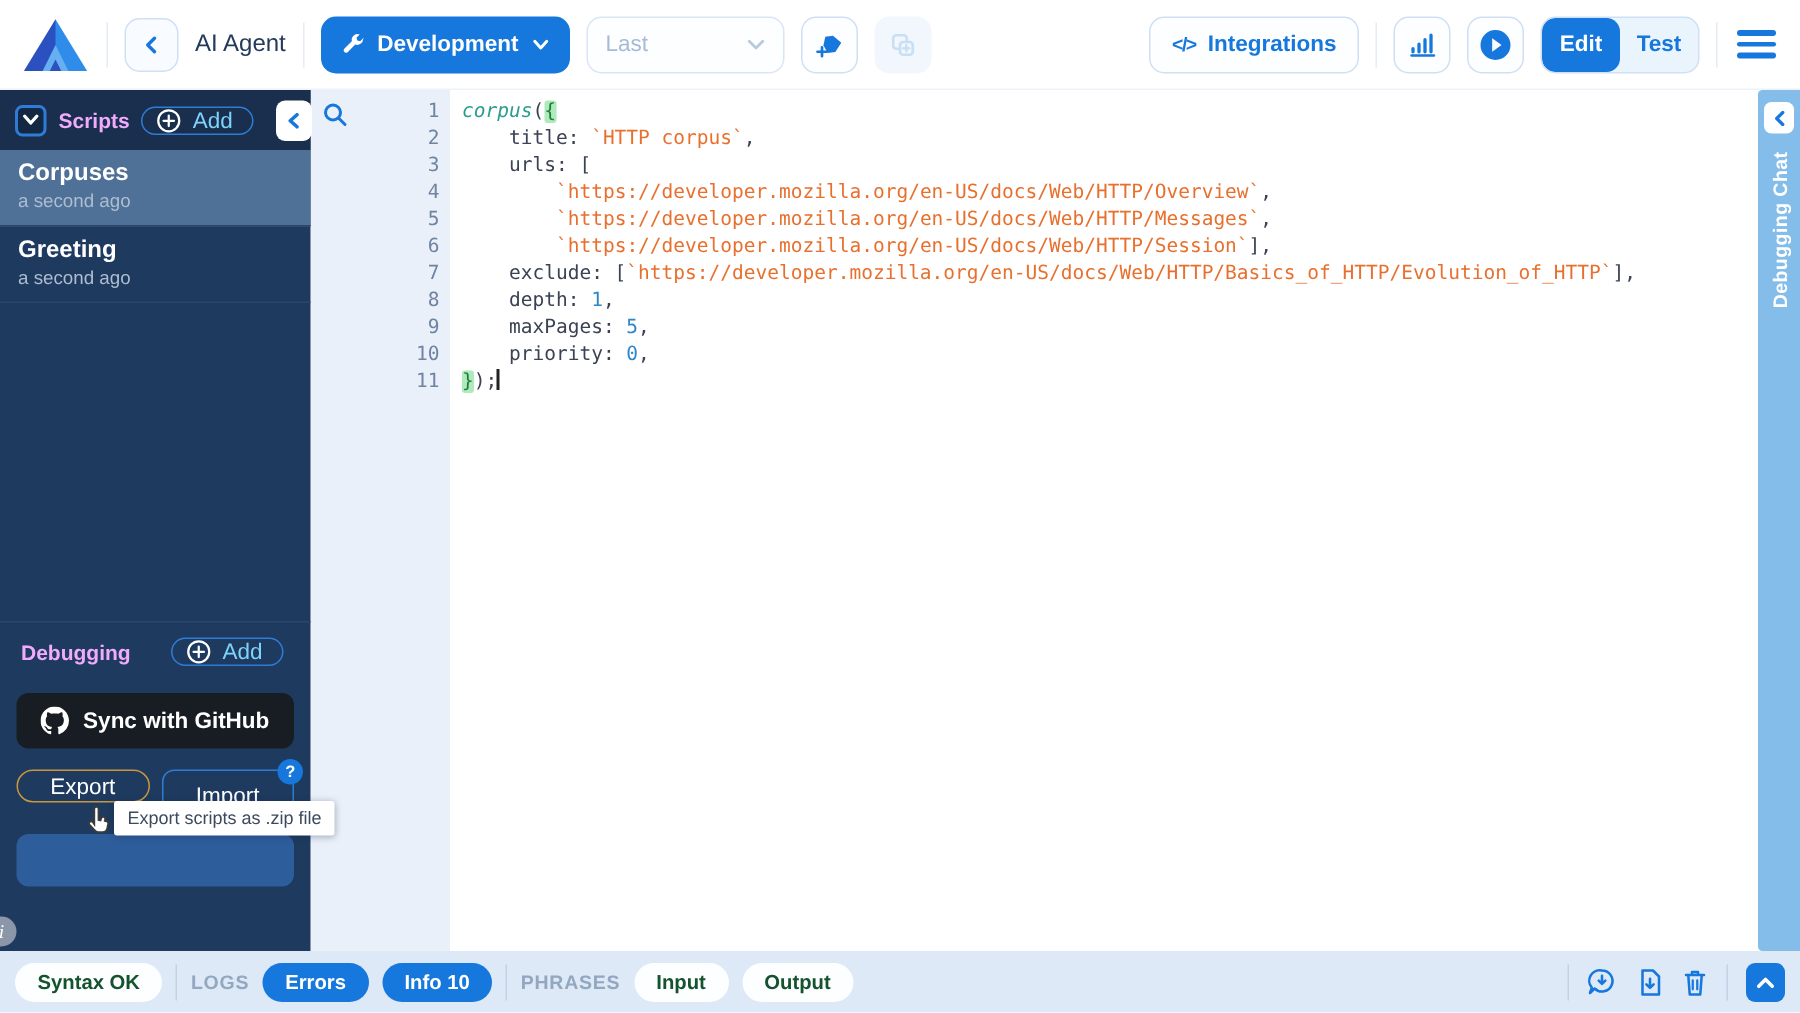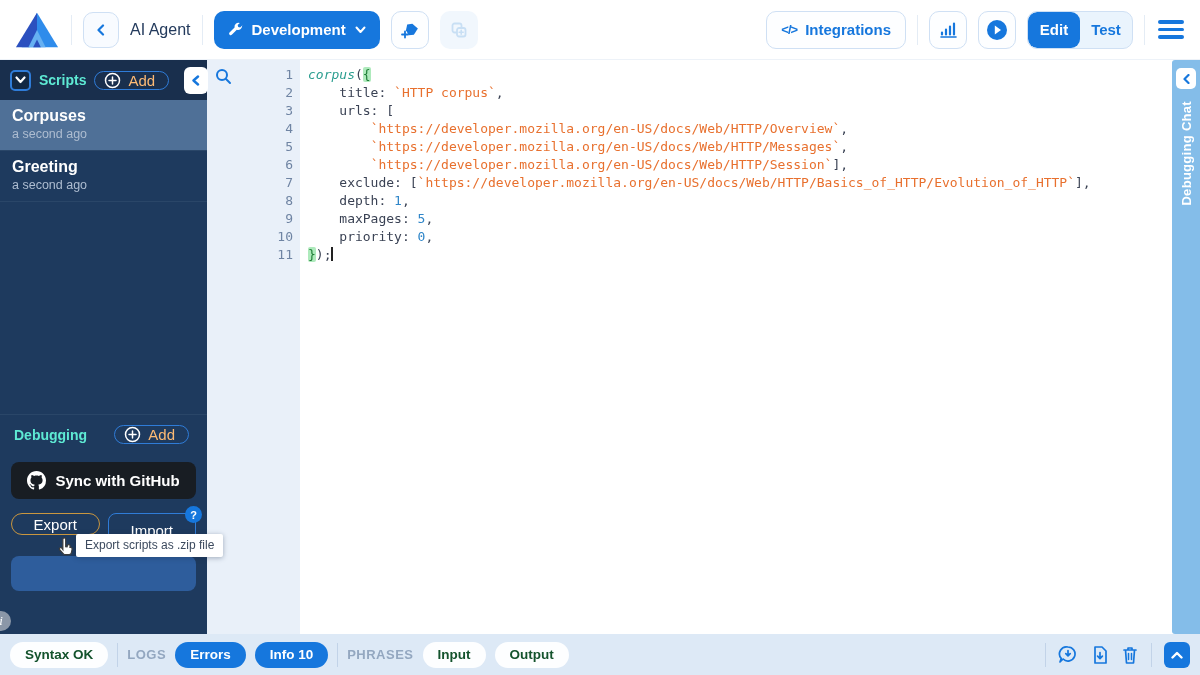--- a/index.html
+++ b/index.html
@@ -69,24 +69,24 @@
   }
   .scripts-header {
     height:40px; background:#192f4d; display:flex; align-items:center;
     padding:0 6px 0 10px; gap:8px; flex:0 0 40px;
   }
   .sec-chevbox {
     width:21px; height:21px; border:2px solid #2f7cd8; border-radius:5px;
     background:#122843; display:flex; align-items:center; justify-content:center;
     color:#fff; cursor:pointer; flex:0 0 21px;
   }
-  .sec-label { font-size:14px; font-weight:700; color:#5eead4; }
+  .sec-label { font-size:14px; font-weight:700; color:#f0abfc; }
   .add-btn {
     margin-left:auto; height:19px; border:1.5px solid #2f7cd8; border-radius:16px;
-    background:transparent; color:#fdba74; display:flex; align-items:center; gap:7px;
+    background:transparent; color:#7dd3fc; display:flex; align-items:center; gap:7px;
     padding:0 13px 0 9px; font-family:inherit; font-size:15px; cursor:pointer;
   }
   .collapse-btn {
     width:24px; height:27px; background:#fff; border:none; border-radius:6px;
     color:#1677dd; display:flex; align-items:center; justify-content:center;
     margin-left:7px; cursor:pointer; flex:0 0 24px;
   }
   .script-item { padding:7px 12px 9px; border-bottom:1px solid #2a4668; cursor:pointer; }
   .script-item.selected { background:#4f7097; }
   .script-name { font-size:16px; font-weight:700; }
@@ -217,20 +217,28 @@
           <path d="M15 4.2a4.2 4.2 0 0 1-5.6 4L4 13.6a1.7 1.7 0 0 1-2.4-2.4L7 5.8A4.2 4.2 0 0 1 12.6 1L10.3 3.3l.6 2 2 .6L15.2 3.6c.1.2.1.4.1.6z" fill="#fff"></path>
         </svg>
     </span>
     <span>Development</span>
     <span>
       <svg width="11" height="8" viewBox="0 0 11 8">
           <path d="M1.5 1.5 5.5 6 9.5 1.5" fill="none" stroke="#fff" stroke-width="2" stroke-linecap="round" stroke-linejoin="round"></path>
         </svg>
     </span>
   </button>
+  <div class="last-select">
+    <span>Last</span>
+    <span>
+      <svg width="12" height="8" viewBox="0 0 12 8">
+          <path d="M1.5 1.5 6 6 10.5 1.5" fill="none" stroke="#b6c9de" stroke-width="1.8" stroke-linecap="round" stroke-linejoin="round"></path>
+        </svg>
+    </span>
+  </div>
   <button class="icon-btn">
     <span>
       <svg width="20" height="20" viewBox="0 0 20 20">
         <path d="M8 4h5.2L18 9.5 13.2 15H8l-2-5.5z" fill="#1677dd" transform="rotate(-8 11 10)"></path>
         <path d="M5 11.5v6M2 14.5h6" stroke="#1677dd" stroke-width="1.8" stroke-linecap="round"></path>
       </svg>
     </span>
   </button>
   <button class="icon-btn disabled">
     <span>

